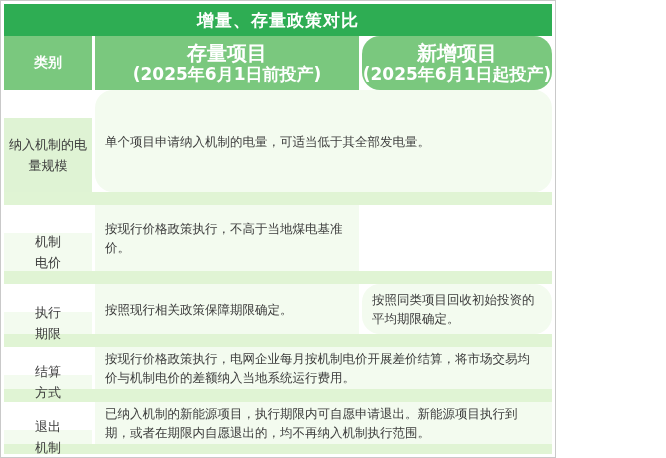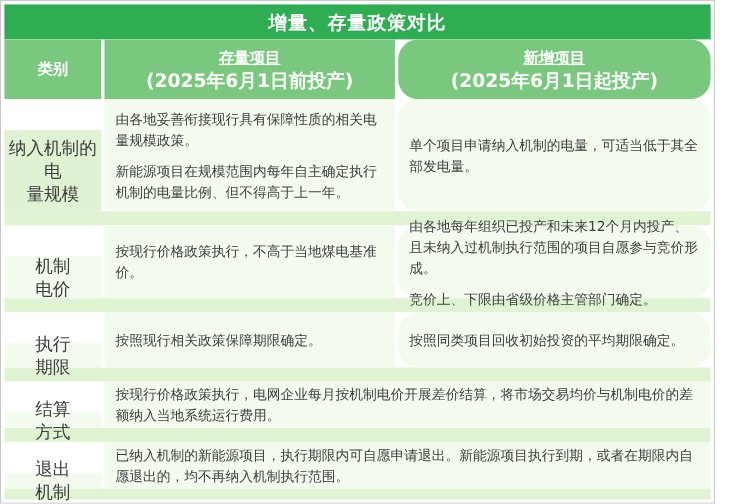--- a/index.html
+++ b/index.html
@@ -1,20 +1,20 @@
 <!DOCTYPE html>
 <html><head>
 <meta charset="utf-8">
 <style>
   html,body{margin:0;padding:0;background:#ffffff;}
   *{box-sizing:border-box;}
   body{font-family:"DejaVu Sans","Liberation Sans",sans-serif;}
 
   .frame{
-    width:650px;height:458px;
+    width:556px;height:458px;
     border:1px solid #c9c9c9;
     background:#ffffff;
     padding:3px;
     overflow:hidden;
   }
 
   .title-bar{
     height:32px;
     background:#2ead53;
     color:#ffffff;
@@ -26,39 +26,39 @@
 
   .hrow{display:flex;gap:3px;background:#ffffff;}
 
   .header-row{height:54px;}
   .header-row .cell{
     background:#7ac87e;
     color:#ffffff;
     display:flex;flex-direction:column;align-items:center;justify-content:center;
   }
   .hdr-cat{font-size:14px;font-weight:bold;}
-  .hdr-title{font-size:14px;font-weight:bold;line-height:18px;text-decoration:underline;}
+  .hdr-title{font-size:20px;font-weight:bold;line-height:18px;}
   .hdr-sub{font-size:17px;font-weight:bold;line-height:16px;margin-top:4px;}
 
   .cat-cell{width:88px;flex:0 0 88px;}
   .col2{width:264px;flex:0 0 264px;}
   .col3{flex:1;border-radius:18px;}
   .colspan{flex:1;}
 
   .row .cell{
     background:#f3fbef;
     color:#3d3d3d;
     font-size:12.5px;
   }
   .row .cat{
     display:flex;align-items:center;justify-content:center;
     text-align:center;
     white-space:pre-line;
     line-height:21px;
-    font-size:16px;
+    font-size:13px;
     margin-top:28px;
   }
   .row .content{
     display:flex;flex-direction:column;justify-content:center;
     padding:4px 10px;
     gap:9px;
   }
   .row .content p{margin:0;line-height:19px;text-align:left;}
 
   .cat-green{background:#dff3d4 !important;}
@@ -89,40 +89,32 @@
     </div>
     <div class="cell col3">
       <div class="hdr-title">新增项目</div>
       <div class="hdr-sub">(2025年6月1日起投产)</div>
     </div>
   </div>
 
   <div class="hrow row r1">
     <div class="cell cat-cell cat cat-green">纳入机制的电
 量规模</div>
-    <div class="cell col2 content">
-      <p>由各地妥善衔接现行具有保障性质的相关电量规模政策。</p>
-      <p>新能源项目在规模范围内每年自主确定执行机制的电量比例、但不得高于上一年。</p>
-    </div>
     <div class="cell col3 content">
       <p>单个项目申请纳入机制的电量，可适当低于其全部发电量。</p>
     </div>
   </div>
 
   <div class="sep"></div>
 
   <div class="hrow row r2">
     <div class="cell cat-cell cat">机制
 电价</div>
     <div class="cell col2 content">
       <p>按现行价格政策执行，不高于当地煤电基准价。</p>
-    </div>
-    <div class="cell col3 content">
-      <p>由各地每年组织已投产和未来12个月内投产、且未纳入过机制执行范围的项目自愿参与竞价形成。</p>
-      <p>竞价上、下限由省级价格主管部门确定。</p>
     </div>
   </div>
 
   <div class="sep"></div>
 
   <div class="hrow row r3">
     <div class="cell cat-cell cat">执行
 期限</div>
     <div class="cell col2 content">
       <p>按照现行相关政策保障期限确定。</p>

